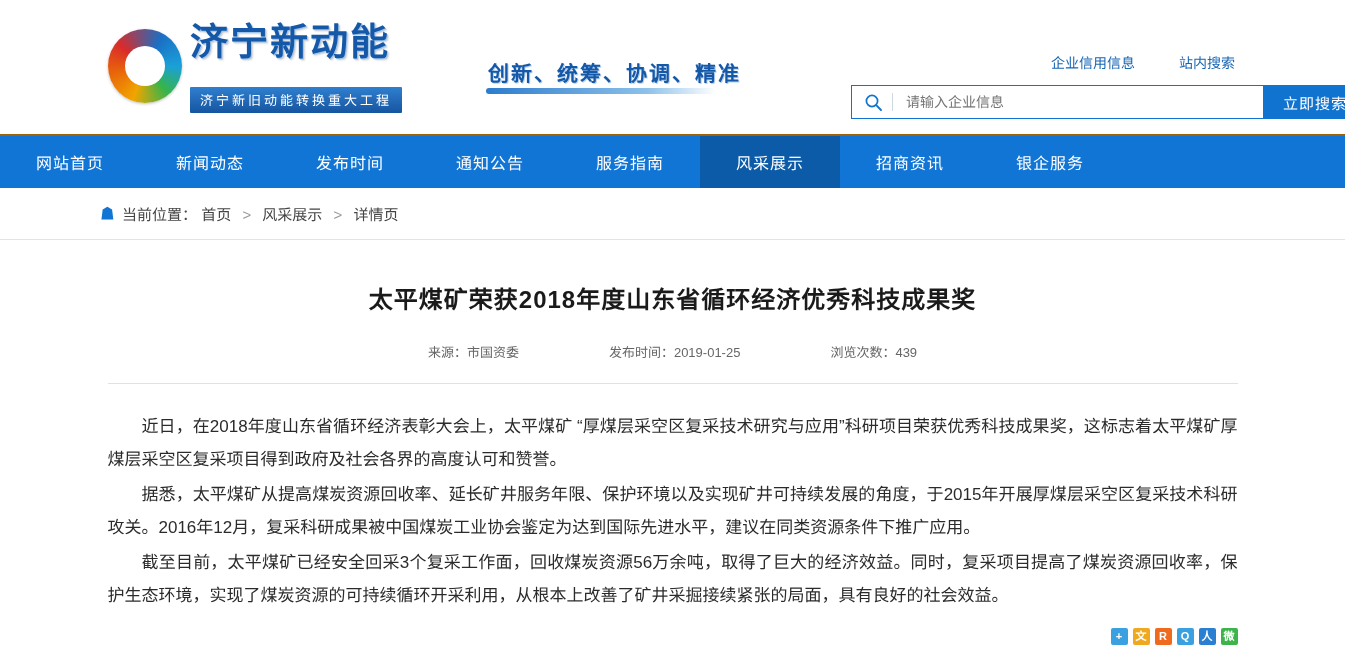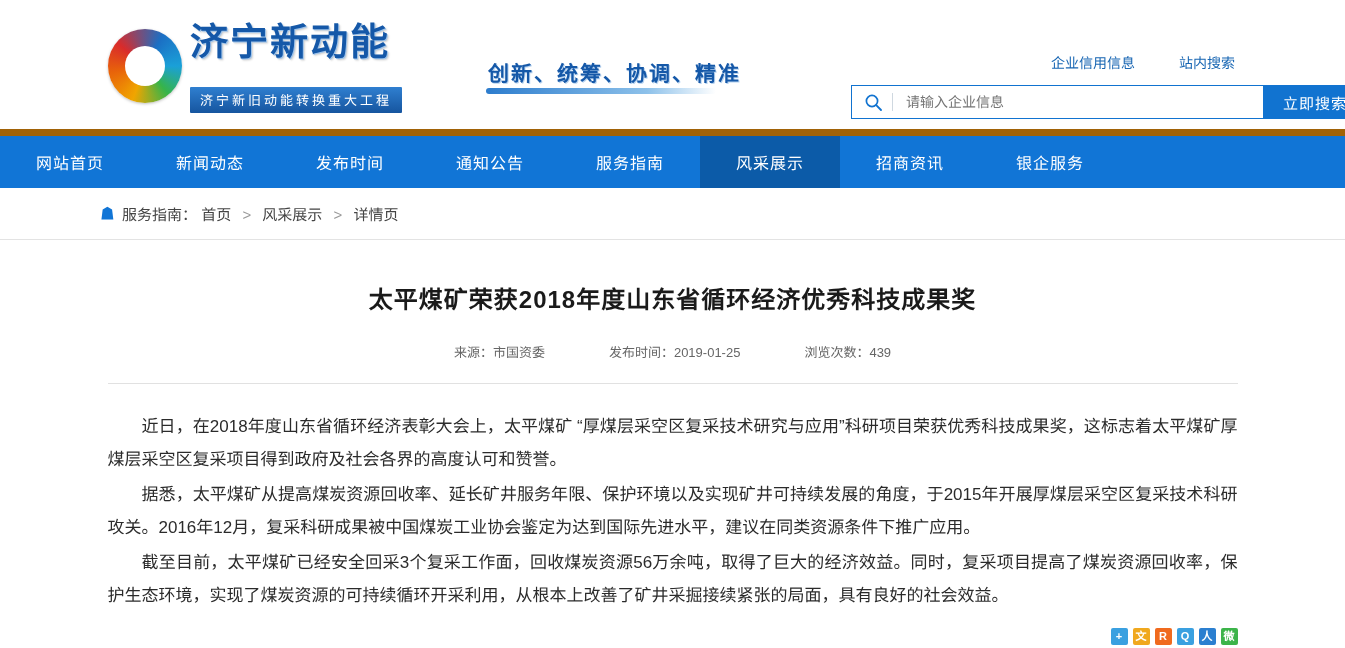--- a/index.html
+++ b/index.html
@@ -11,21 +11,21 @@
     background: #ffffff;
     color: #333;
     overflow: hidden;
   }
 
   
   .header {
     position: relative;
     height: 136px;
     background: #ffffff;
-    border-bottom: 7px solid #a16207;
+    border-bottom: 2px solid #a16207;
   }
   .logo-block {
     position: absolute;
     left: 108px;
     top: 18px;
     display: flex;
     align-items: center;
   }
   .logo-mark {
     width: 74px;
@@ -203,21 +203,21 @@
     font-size: 24px;
     color: #1a1a1a;
     font-weight: bold;
     letter-spacing: 1px;
     margin: 0;
   }
   .meta {
     margin-top: 27px;
     display: flex;
     justify-content: center;
-    gap: 64px;
+    gap: 90px;
     font-size: 13px;
     color: #666;
   }
   .meta-rule {
     margin-top: 22px;
     border-top: 1px solid #e1e1e1;
   }
   .body-text {
     margin-top: 26px;
     font-size: 17px;
@@ -289,21 +289,21 @@
   <div class="nav-item">通知公告</div>
   <div class="nav-item">服务指南</div>
   <div class="nav-item active">风采展示</div>
   <div class="nav-item">招商资讯</div>
   <div class="nav-item">银企服务</div>
 </div>
 
 <div class="crumb-wrap">
   <span class="home-icon">☗</span>
   <span class="crumb-text">
-    <span>服务指南：</span>
+    <span>当前位置：</span>
     <a href="#">首页</a>
     <span class="sep">&gt;</span>
     <a href="#">风采展示</a>
     <span class="sep">&gt;</span>
     <span>详情页</span>
   </span>
 </div>
 
 <div class="article">
   <h1 class="article-title">太平煤矿荣获2018年度山东省循环经济优秀科技成果奖</h1>

